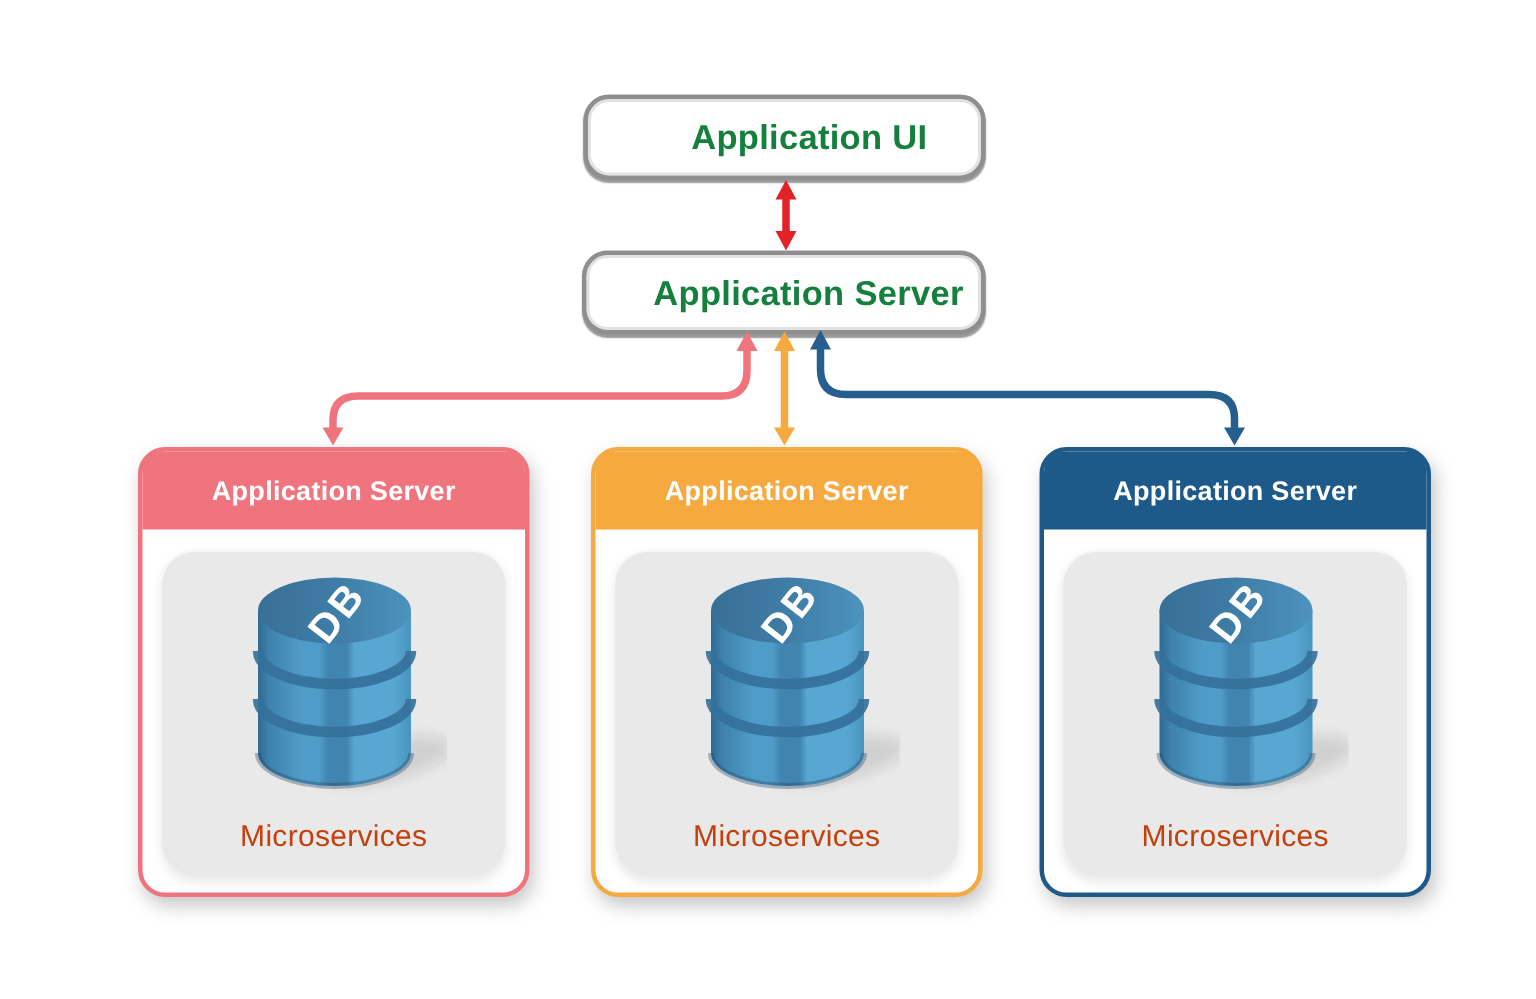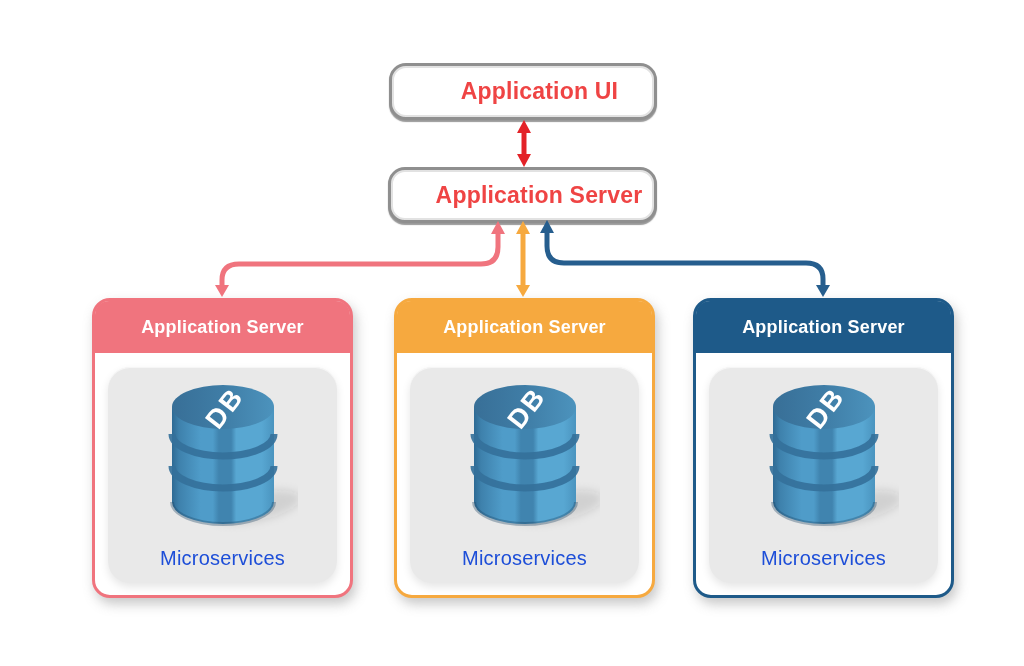--- a/index.html
+++ b/index.html
@@ -7,21 +7,21 @@
   #canvas {
     position:relative; width:1024px; height:666px; background:#ffffff;
     font-family:"Liberation Sans", sans-serif; overflow:hidden;
   }
 
   
   .node {
     position:absolute; background:#ffffff;
     border:3px solid #8f8f8f; border-radius:17px;
     display:flex; align-items:center; justify-content:center;
-    font-weight:bold; font-size:23px; color:#ef4444; letter-spacing:.2px;
+    font-weight:bold; font-size:23px; color:#15803d; letter-spacing:.2px;
     box-shadow:0 2px 1px rgba(70,70,70,.55), inset 0 0 0 2px #e2e2e2;
     padding-left:33px;
   }
   #node-app-ui     { left:389px; top:63px;  width:268px; height:57px; }
   #node-app-server { left:388px; top:167px; width:269px; height:56px; }
 
   
   .card {
     position:absolute; width:261px; height:300px; top:298px;
     background:#ffffff; border-radius:18px; border:3px solid;
@@ -41,21 +41,21 @@
   .card--blue   .card__header { background:#1E5A89; }
 
   .card__panel {
     margin:14px 13px 0; height:216px; background:#E9E9E9; border-radius:22px;
     display:flex; flex-direction:column; align-items:center;
     box-shadow:0 4px 8px rgba(0,0,0,.10), inset 0 1px 0 rgba(255,255,255,.6);
   }
   .card__panel svg { margin-top:8px; flex:0 0 auto; }
   .card__caption {
     margin-top:auto; margin-bottom:13px;
-    font-size:20px; color:#1d4ed8; letter-spacing:.2px;
+    font-size:20px; color:#c2410c; letter-spacing:.2px;
   }
 
   
   #connectors {
     position:absolute; left:0; top:0; width:1024px; height:666px;
     pointer-events:none;
   }
   .shared-defs { position:absolute; width:0; height:0; }
 </style>
 </head>

